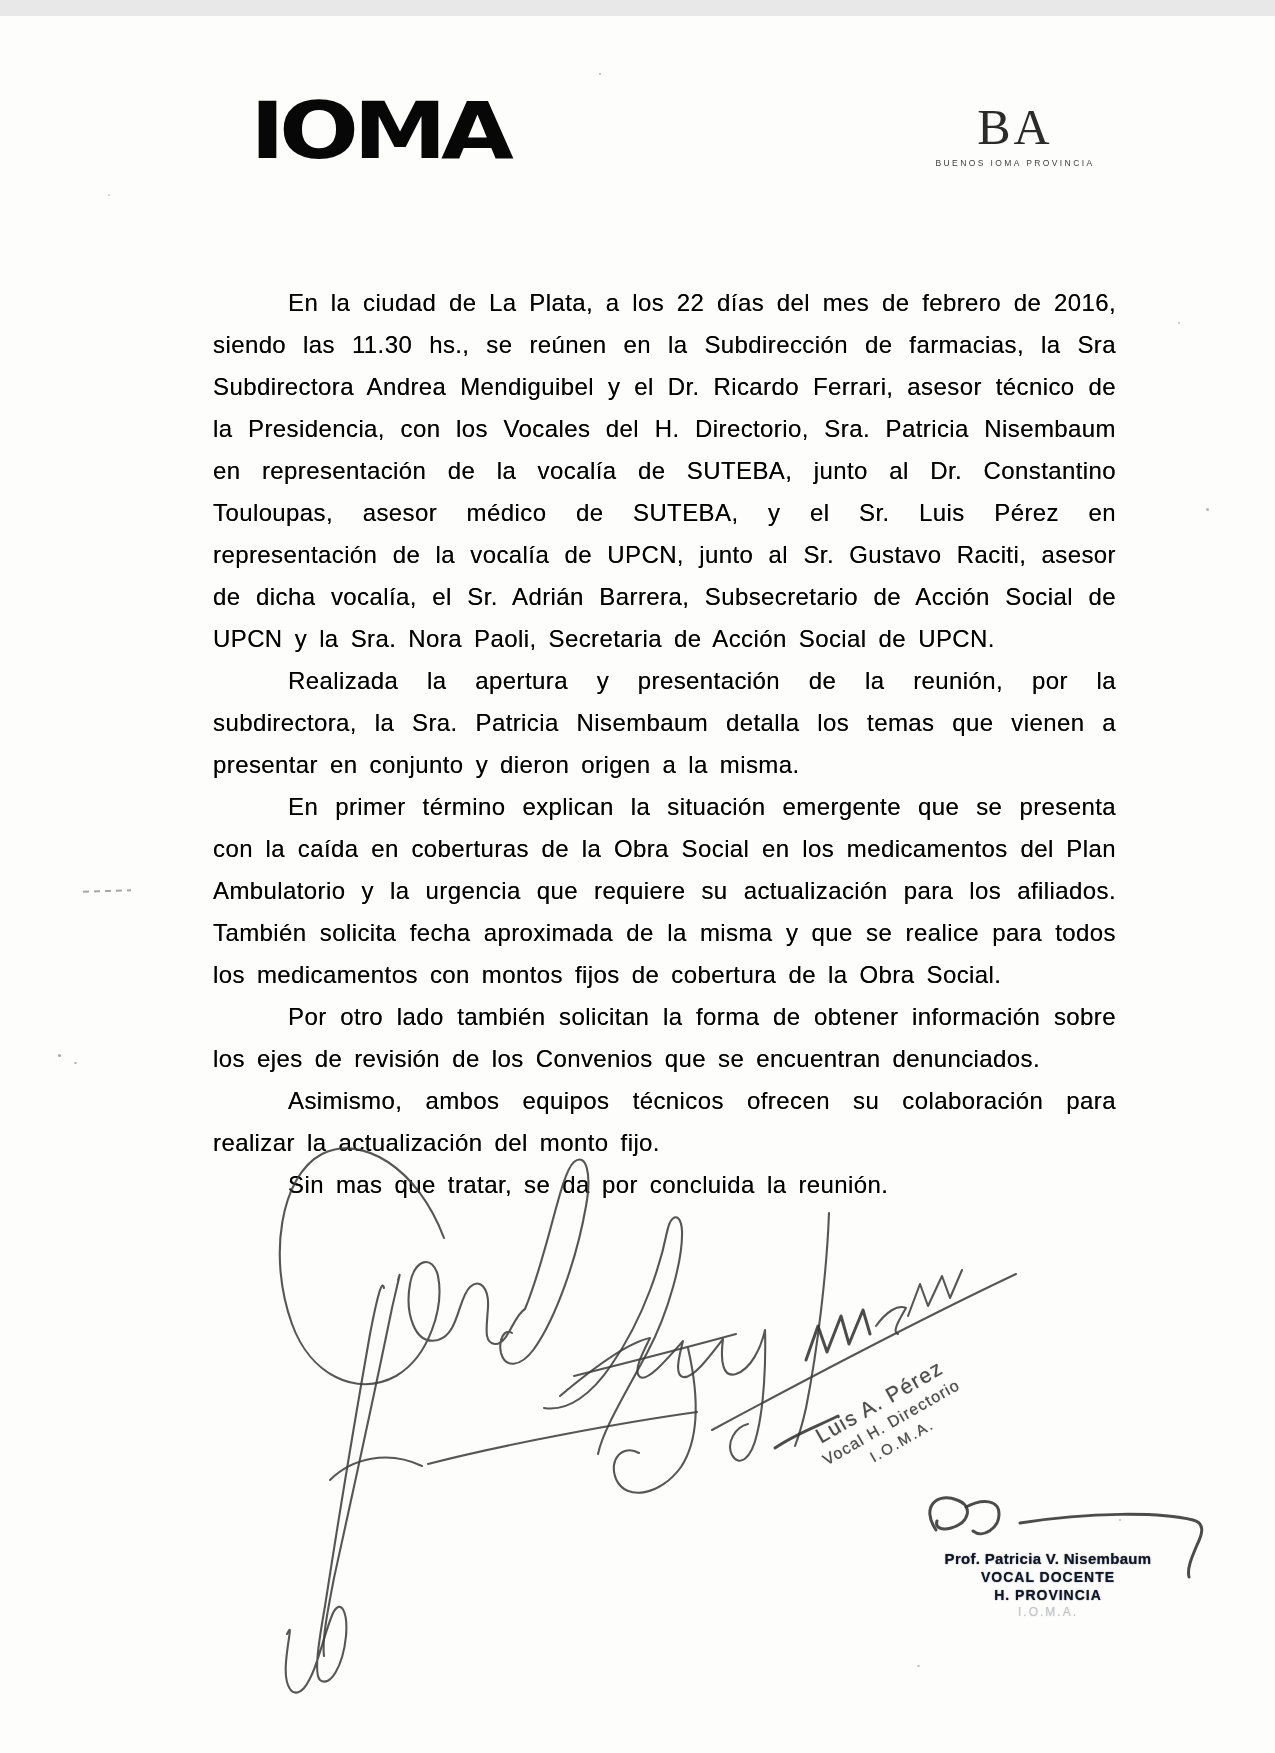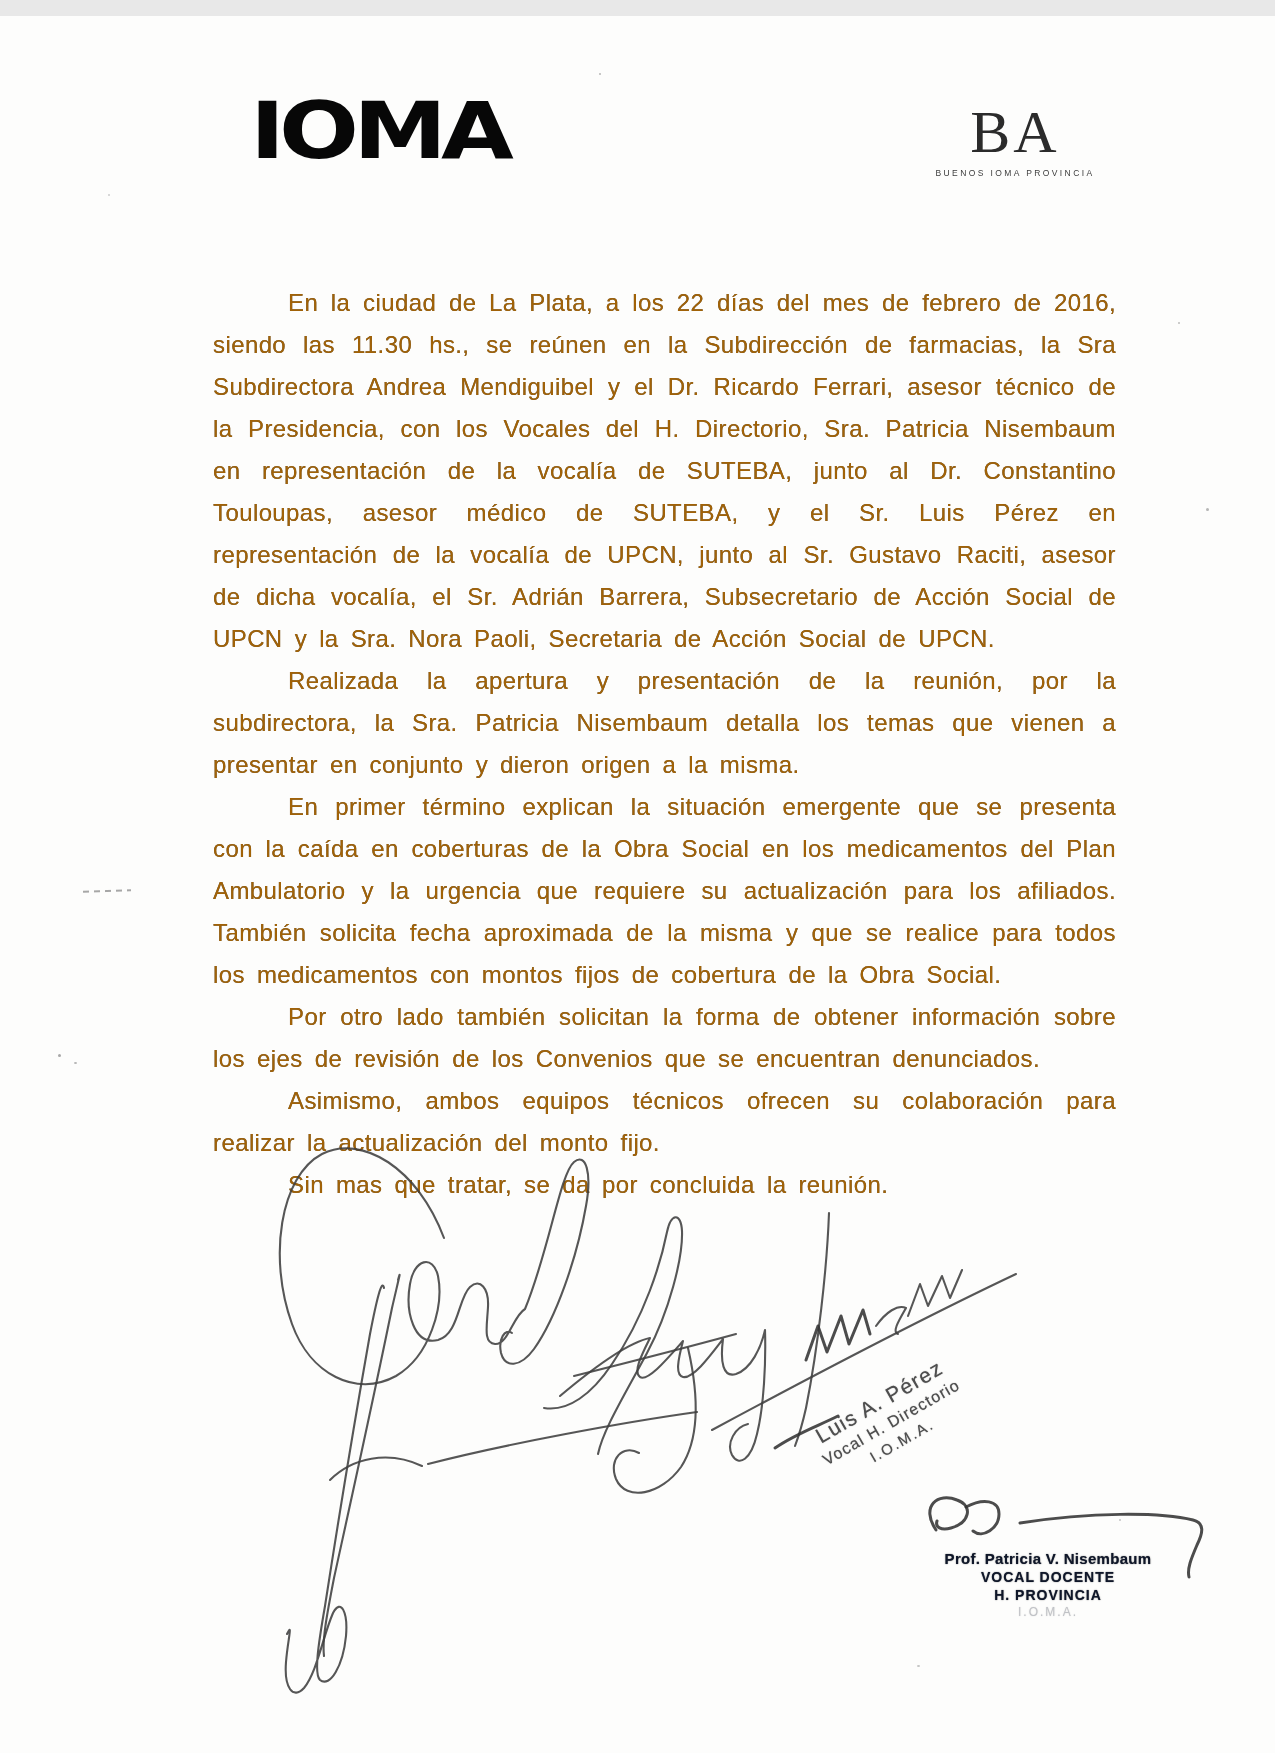--- a/index.html
+++ b/index.html
@@ -20,37 +20,37 @@
     font-size:96px;
     letter-spacing:-6px;
     color:#070707;
     transform:scaleY(0.82) scaleX(0.98);
     transform-origin:left top;
     line-height:1;
   }
   .ba-logo-wrap{position:absolute;left:900px;top:86px;width:230px;text-align:center;}
   .ba-logo{
     font-family:"Liberation Serif", serif;
-    font-size:60px;line-height:1;
+    font-size:50px;line-height:1;
     color:#2b2b2b;
     letter-spacing:3px;
     font-weight:400;
   }
   .ba-sub{
     margin-top:6px;
     font-size:8.5px;
     letter-spacing:2.4px;
     color:#3d3d3d;
     white-space:nowrap;
   }
   
   .doc-body{
     position:absolute;left:213px;top:266px;width:903px;
     font-size:24px;line-height:42px;
-    color:#a16207;
+    color:#000000;
     text-align:justify;
     letter-spacing:0.4px;
     word-spacing:5px;
     text-shadow:0 0 0.6px rgba(10,10,10,0.65);
   }
   .doc-body p{margin:0;text-indent:75px;}
   
   .signatures{position:absolute;left:250px;top:1080px;}
   .signatures path{fill:none;stroke:#3f3f3f;stroke-width:2.1;stroke-linecap:round;stroke-linejoin:round;opacity:0.88;}
   .signatures path.heavy{stroke-width:3;stroke:#333;}

